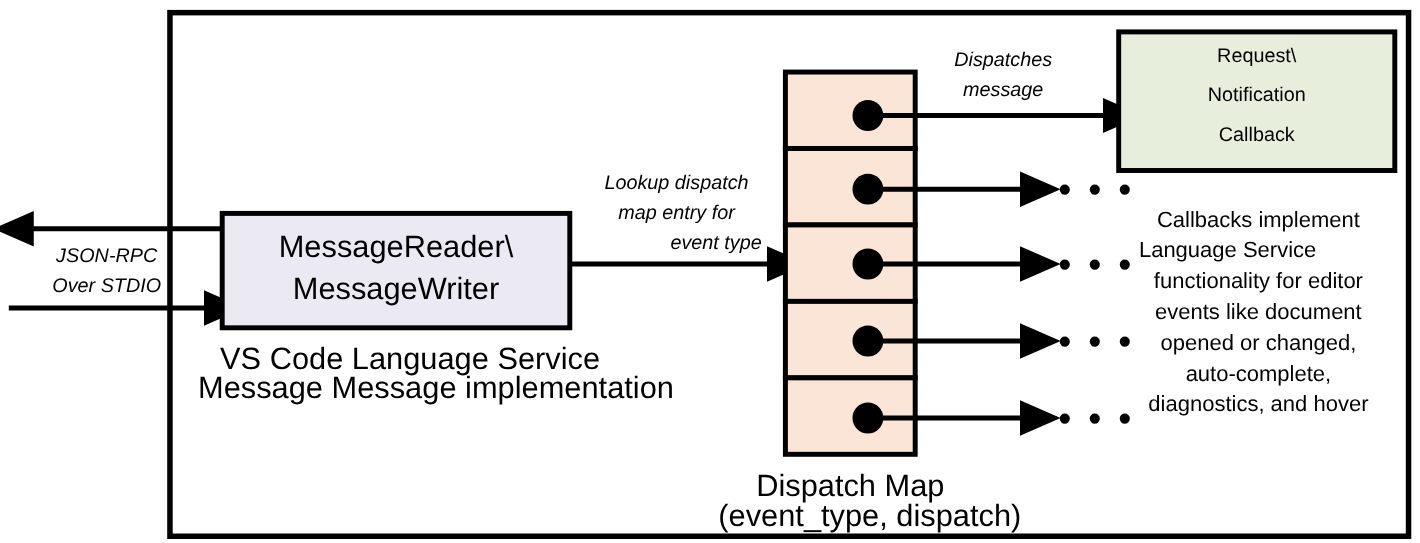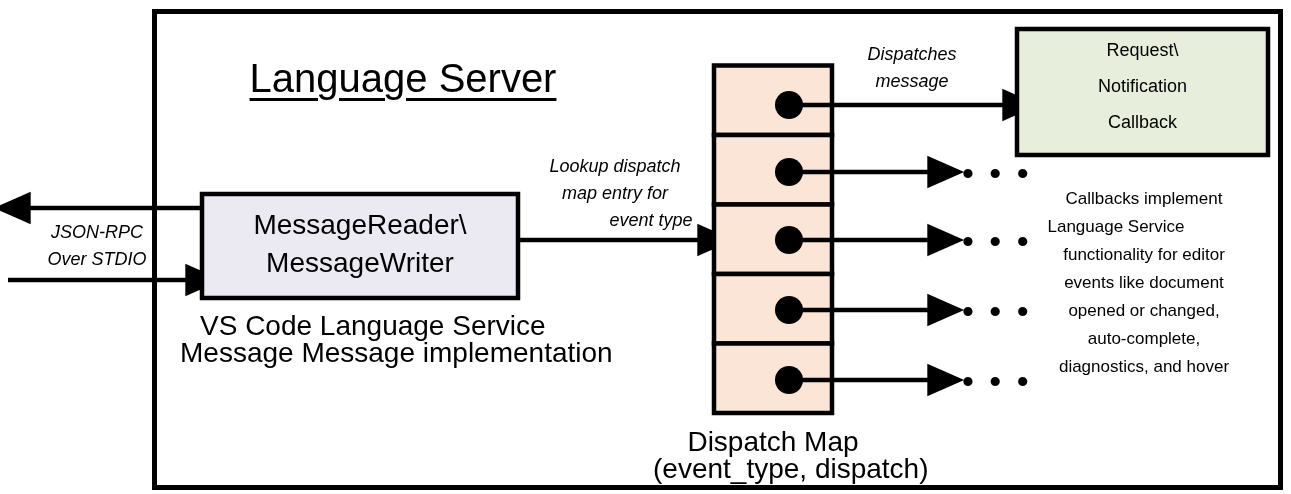--- a/index.html
+++ b/index.html
@@ -42,21 +42,21 @@
     font-size: 28px;
   }
   .green-label {
     font-size: 18px;
   }
   
   .caption {
     font-size: 28px;
   }
   .caption-right {
-    font-size: 17px;
+    font-size: 20px;
   }
   
   .anno {
     font-style: italic;
     font-size: 18px;
   }
   
   .ellipsis {
     position: absolute;
     font-size: 34px;
@@ -110,21 +110,20 @@
 
     <line x1="788" y1="310" x2="930" y2="310" stroke="#000000" stroke-width="4.5" marker-end="url(#arrowR)"></line>
     <circle cx="789" cy="310" r="14" fill="#000000"></circle>
 
     <line x1="788" y1="380" x2="930" y2="380" stroke="#000000" stroke-width="4.5" marker-end="url(#arrowR)"></line>
     <circle cx="789" cy="380" r="14" fill="#000000"></circle>
 
     <rect x="1017" y="29" width="251" height="126" fill="#e8eedc" stroke="#000000" stroke-width="4.5"></rect>
   </svg>
 
-  <div class="txt title" style="left:238px; top:55px; width:330px;">Language Server</div>
 
   <div>
     <div class="txt anno" style="left:12px; top:222px; width:170px;">JSON-RPC</div>
     <div class="txt anno" style="left:12px; top:249px; width:170px;">Over STDIO</div>
   </div>
 
   <div>
     <div class="txt box-label" style="left:202px; top:208px; width:316px;">MessageReader\</div>
     <div class="txt box-label" style="left:202px; top:246px; width:316px;">MessageWriter</div>
   </div>

